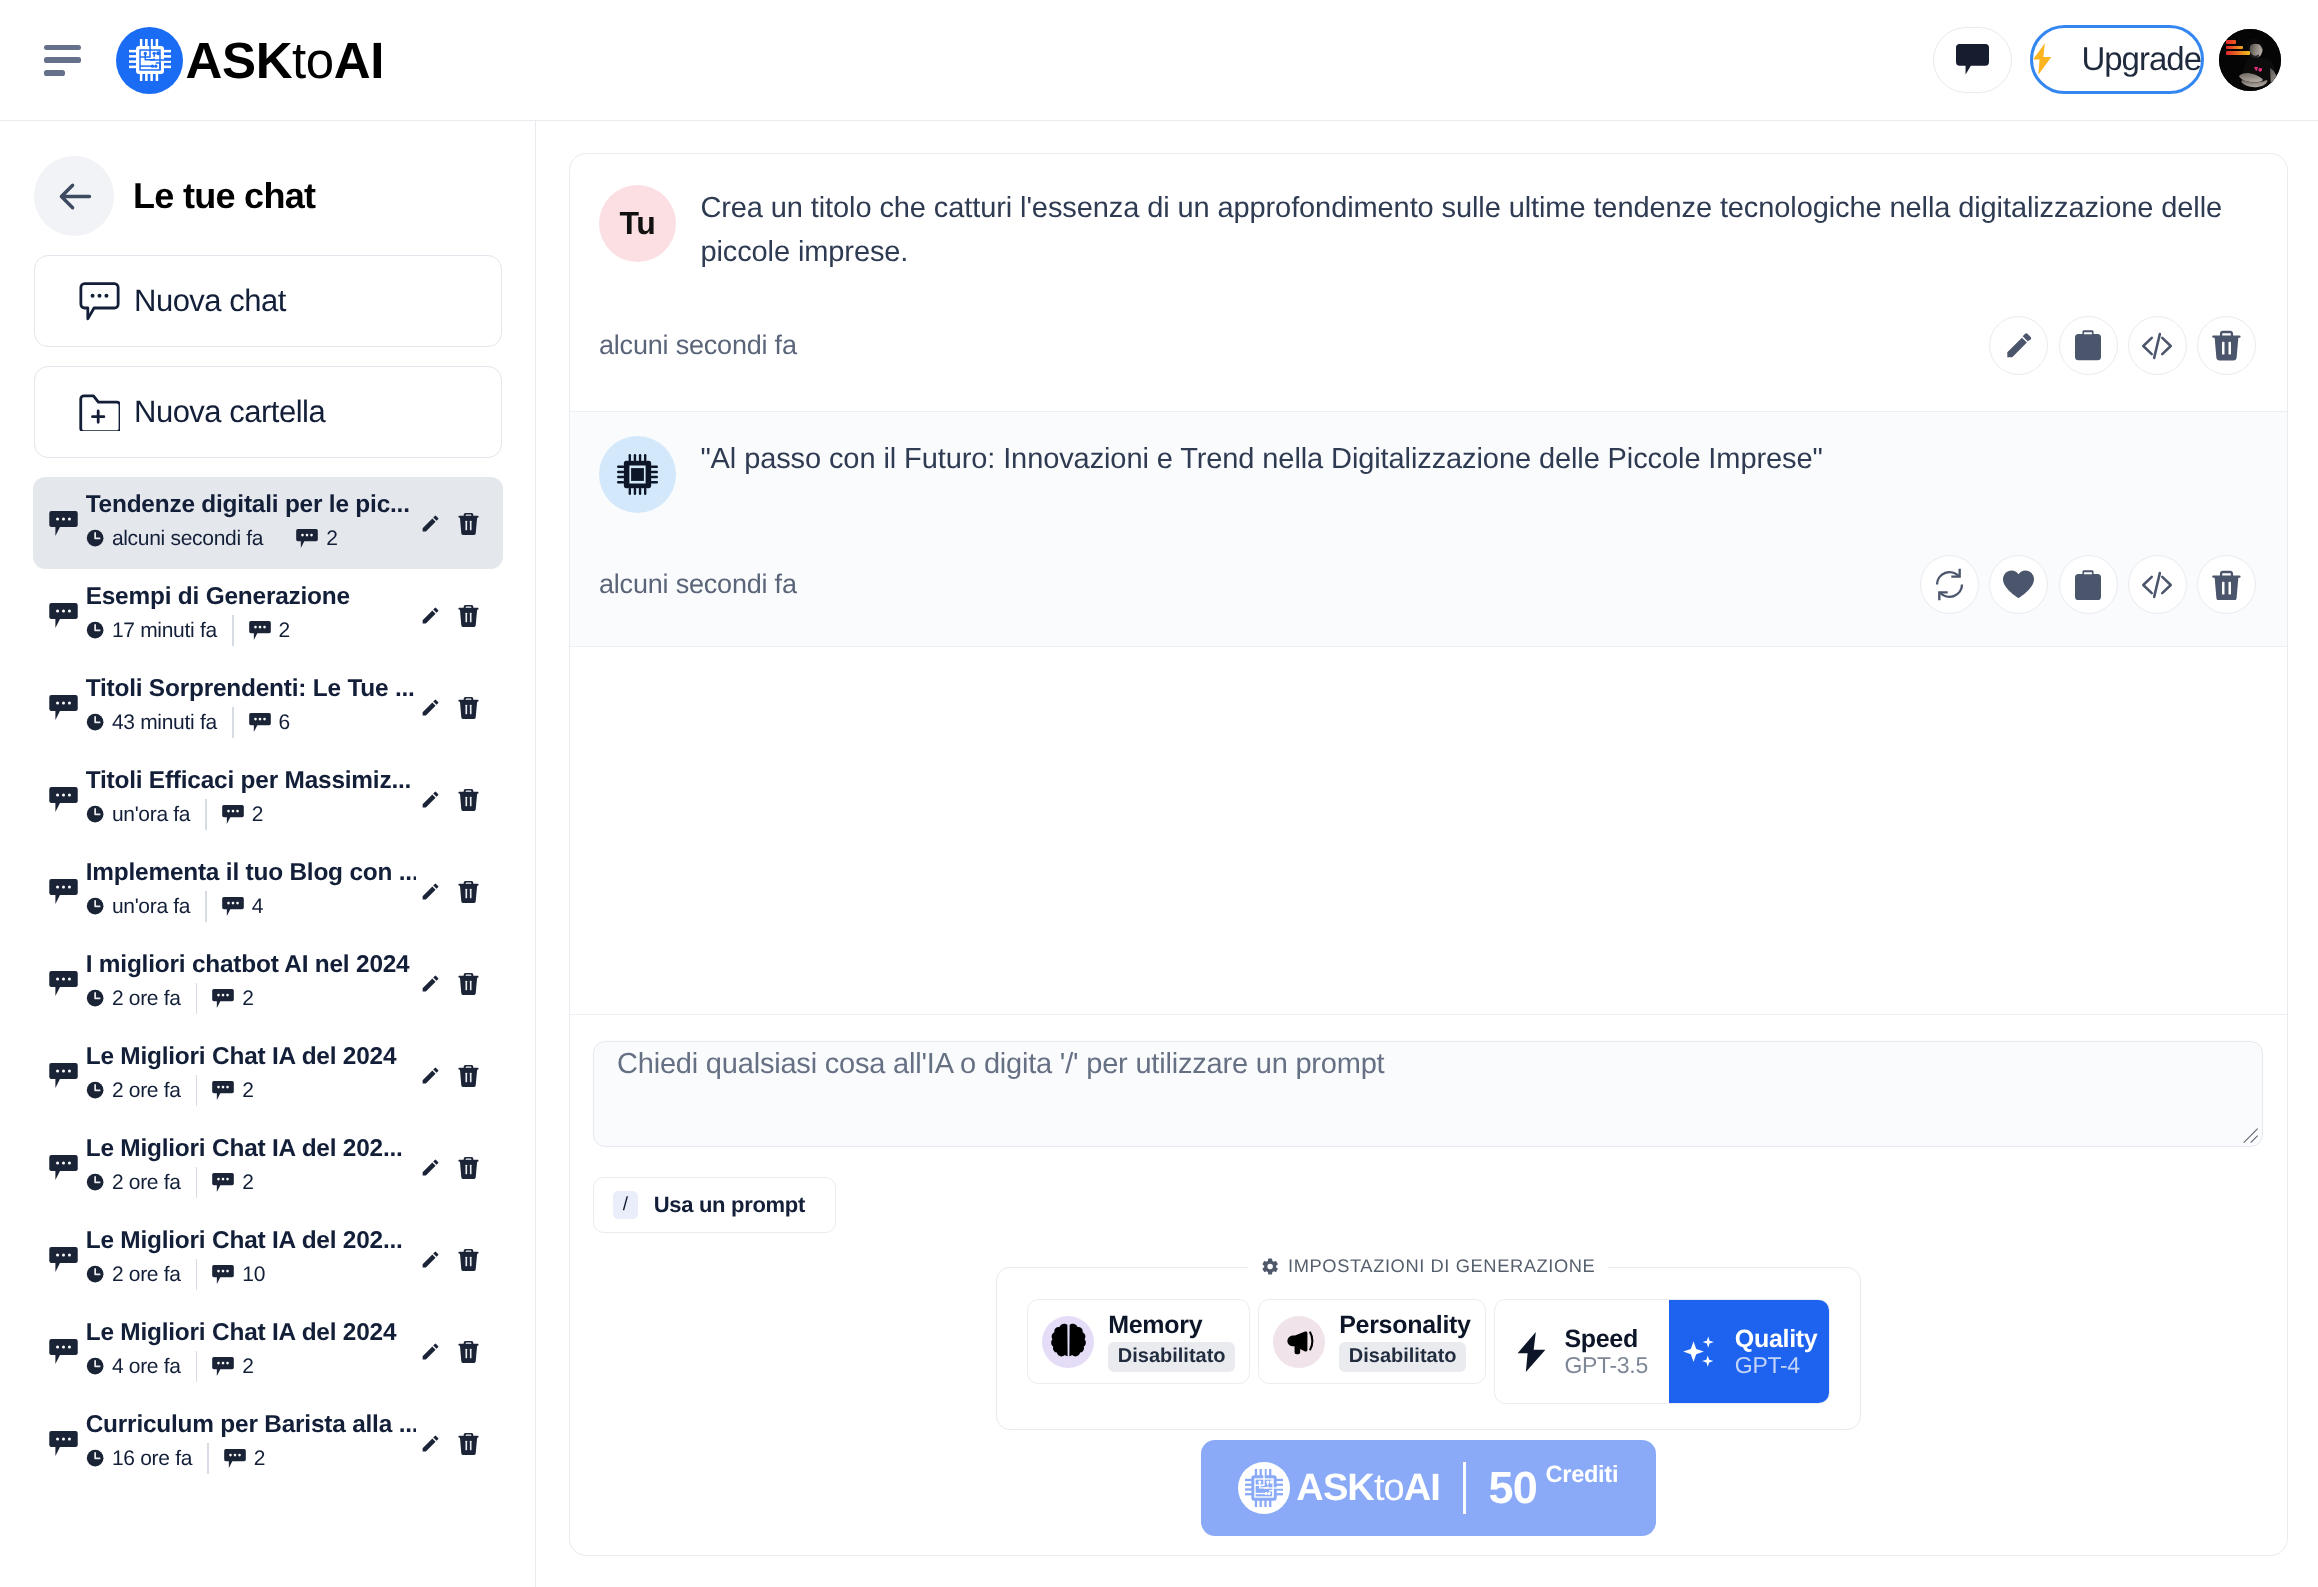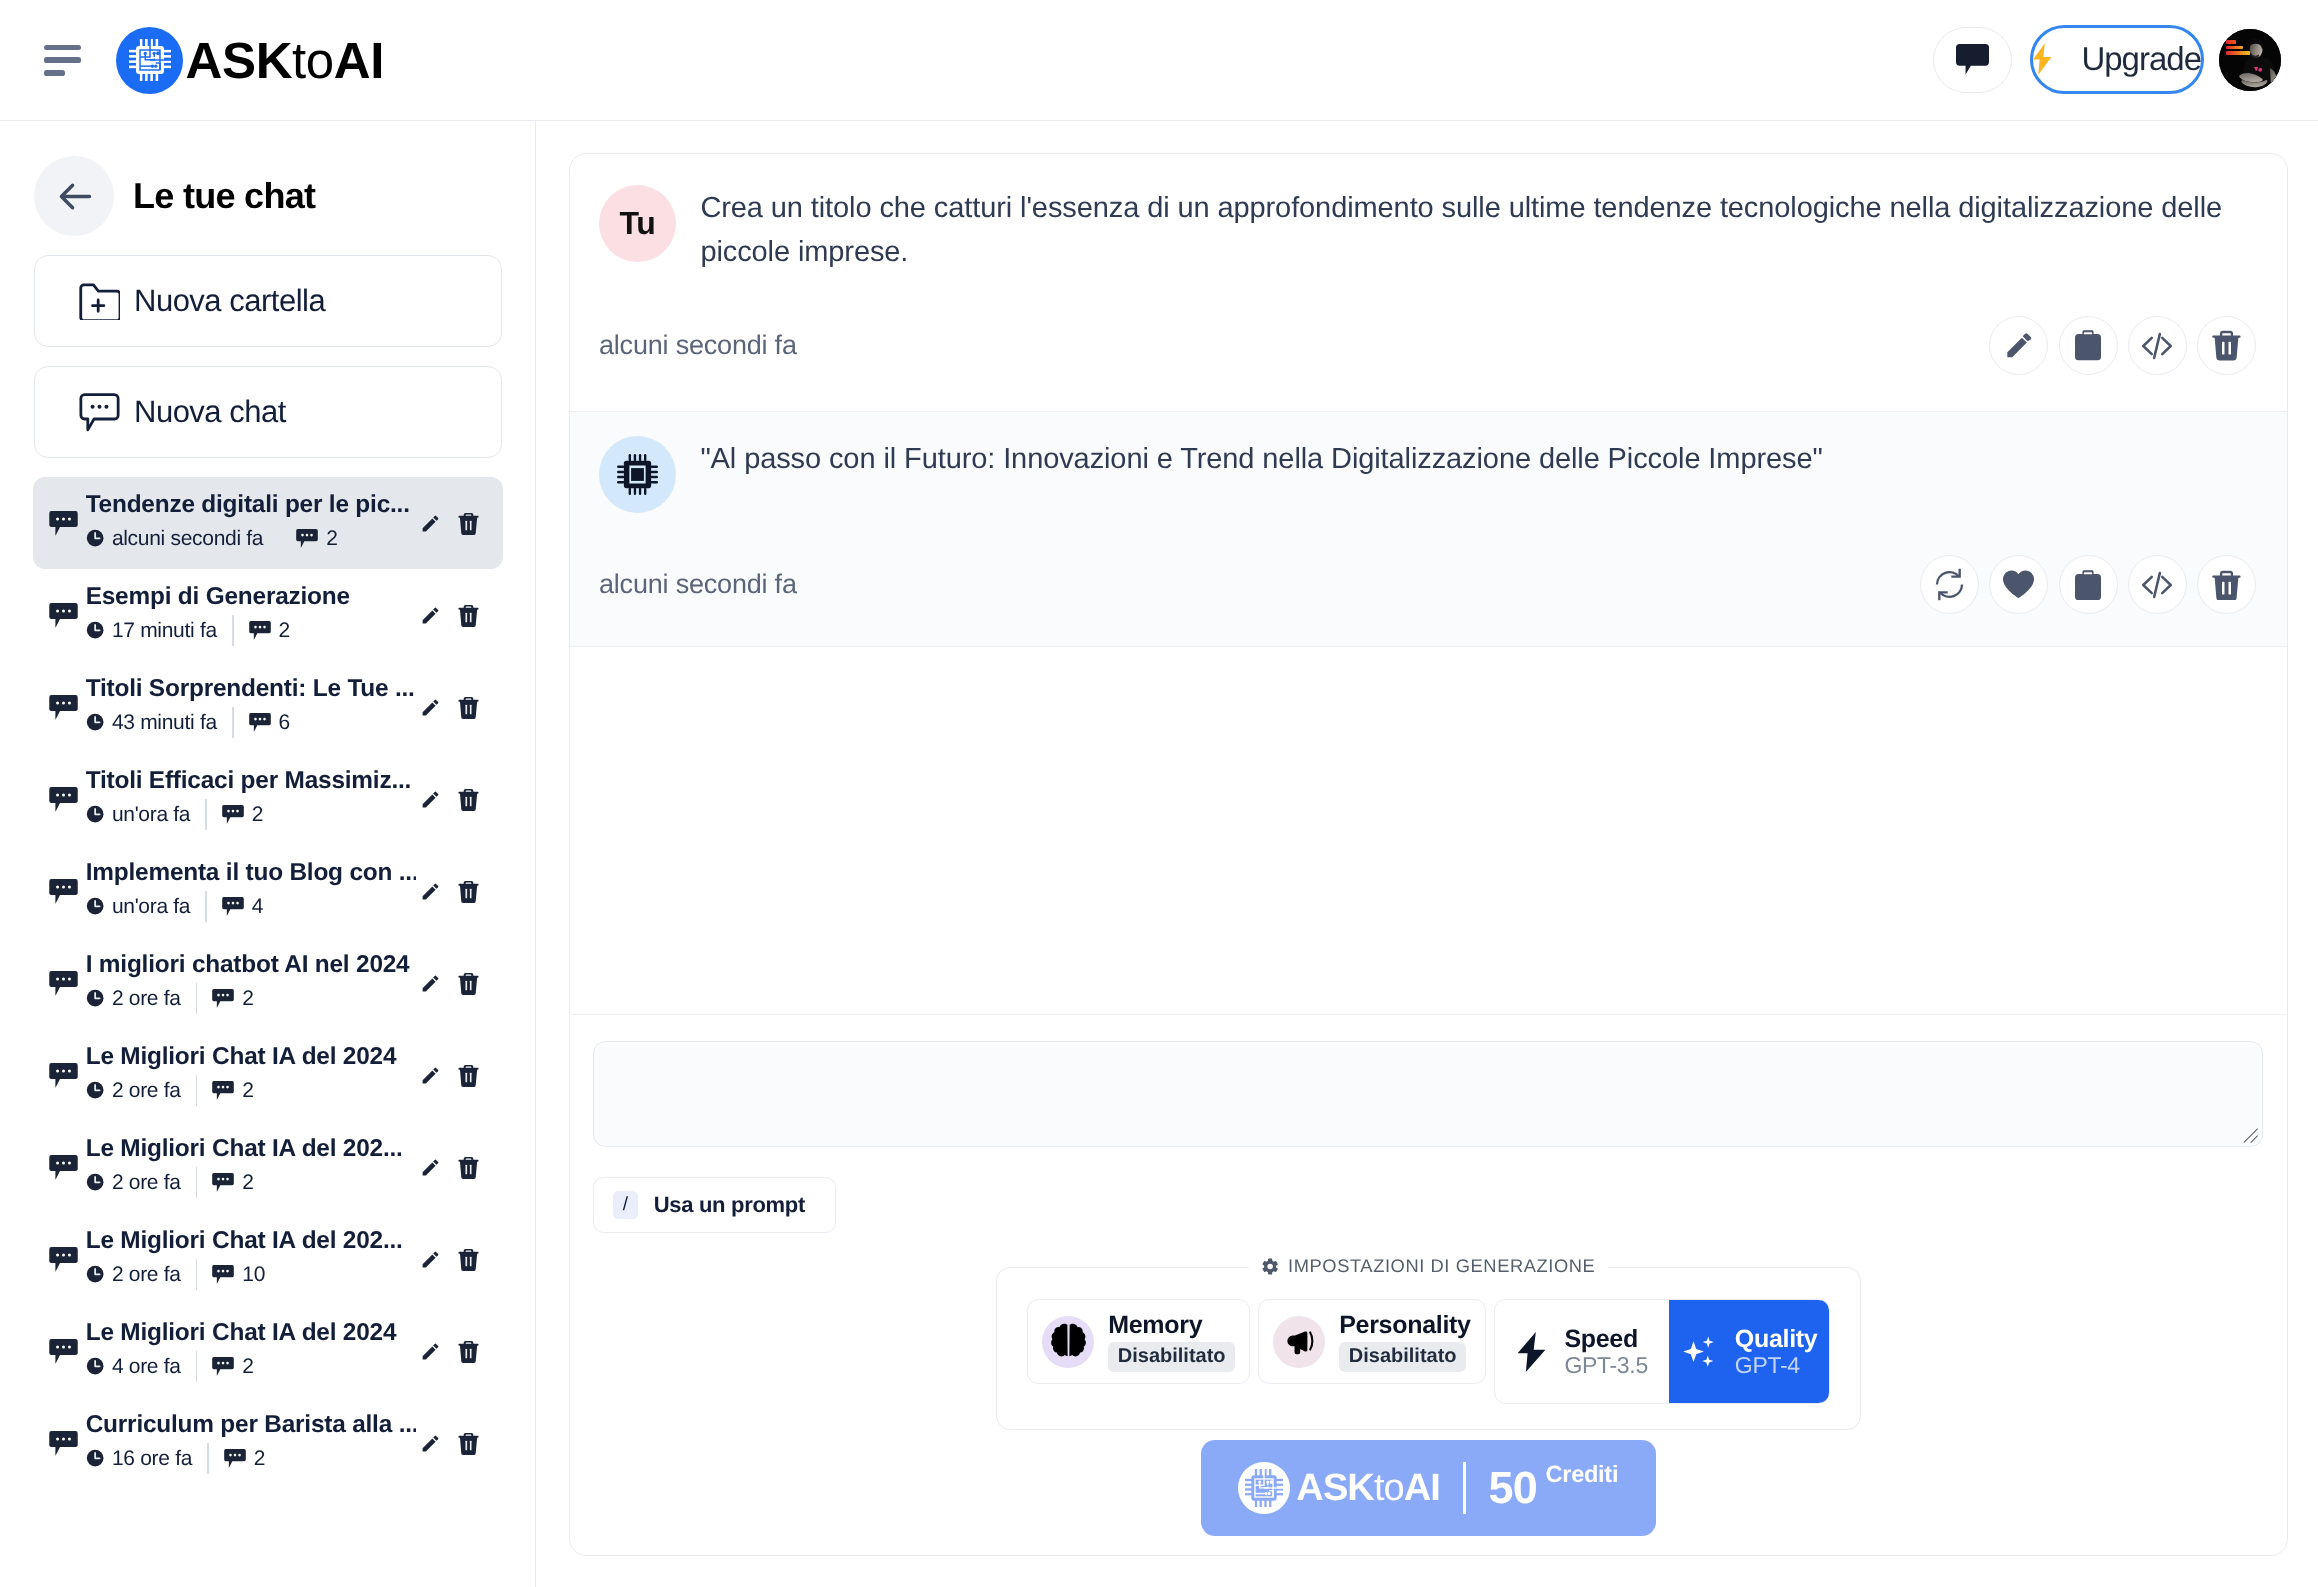--- a/index.html
+++ b/index.html
@@ -234,35 +234,35 @@
       <div class="side-head">
         <div class="back-circle">
           <svg width="45" height="45" viewBox="0 0 24 24" fill="none" stroke="#3e4a60" stroke-width="1.8" stroke-linecap="round" stroke-linejoin="round">
               <path d="M20 12H5M11 18l-6-6 6-6"></path>
             </svg>
         </div>
         <div class="side-title">Le tue chat</div>
       </div>
 
       <div class="side-btn">
-        <svg width="41" height="37" viewBox="0 0 47 42" fill="none" stroke="#131f38" stroke-width="3.2">
-            <path d="M2 39.3V5.6A3.6 3.6 0 0 1 5.6 2h11l5.6 7.2h21.2a3.6 3.6 0 0 1 3.6 3.6v26.5a3.6 3.6 0 0 1-3.6 3.6H5.6A3.6 3.6 0 0 1 2 39.3z" stroke-linejoin="round"></path>
-            <path d="M15.5 25.8h13M22 19.3v13" stroke-linecap="round"></path>
-          </svg>
-        <span>Nuova cartella</span>
-      </div>
-
-      <div class="side-btn">
         <svg width="41" height="39" viewBox="0 0 47 45" fill="none">
             <path d="M6.3 2h34.4A4.3 4.3 0 0 1 45 6.3v19.4a4.3 4.3 0 0 1-4.3 4.3H17.2L10 42.5v-12.5H6.3A4.3 4.3 0 0 1 2 25.7V6.3A4.3 4.3 0 0 1 6.3 2z" stroke="#131f38" stroke-width="3.2" stroke-linejoin="round"></path>
             <circle cx="15.5" cy="16" r="2.3" fill="#131f38"></circle>
             <circle cx="23.5" cy="16" r="2.3" fill="#131f38"></circle>
             <circle cx="31.5" cy="16" r="2.3" fill="#131f38"></circle>
           </svg>
         <span>Nuova chat</span>
+      </div>
+
+      <div class="side-btn">
+        <svg width="41" height="37" viewBox="0 0 47 42" fill="none" stroke="#131f38" stroke-width="3.2">
+            <path d="M2 39.3V5.6A3.6 3.6 0 0 1 5.6 2h11l5.6 7.2h21.2a3.6 3.6 0 0 1 3.6 3.6v26.5a3.6 3.6 0 0 1-3.6 3.6H5.6A3.6 3.6 0 0 1 2 39.3z" stroke-linejoin="round"></path>
+            <path d="M15.5 25.8h13M22 19.3v13" stroke-linecap="round"></path>
+          </svg>
+        <span>Nuova cartella</span>
       </div>
 
 
       <div class="chat-list">
           <div class="chat-item active">
             <div class="chat-icon">
               <svg width="29" height="25" viewBox="0 0 33 29" fill="#1b2436">
                 <path d="M2.5 0h28a2.5 2.5 0 0 1 2.5 2.5v13.6a2.5 2.5 0 0 1-2.5 2.5H12.4L7.1 29V18.6H2.5A2.5 2.5 0 0 1 0 16.1V2.5A2.5 2.5 0 0 1 2.5 0z"></path>
                 <circle cx="9.6" cy="9.3" r="1.75" fill="#fff"></circle>
                 <circle cx="16.5" cy="9.3" r="1.75" fill="#fff"></circle>
@@ -871,20 +871,21 @@
                   </div>
               </div>
             </div>
           </div>
 
           <div style="flex:1"></div>
         </div>
 
         <div class="composer-wrap">
           <div class="composer">
+            <span>Chiedi qualsiasi cosa all'IA o digita '/' per utilizzare un prompt</span>
             <svg class="resize-grip" viewBox="0 0 20 20">
                 <path d="M18 2 2 18M18 10 10 18" stroke="#58606e" stroke-width="1.2" fill="none"></path>
               </svg>
           </div>
           <div class="use-prompt">
             <div class="slash">/</div>
             <b>Usa un prompt</b>
           </div>
 
           <div class="settings-outer">

